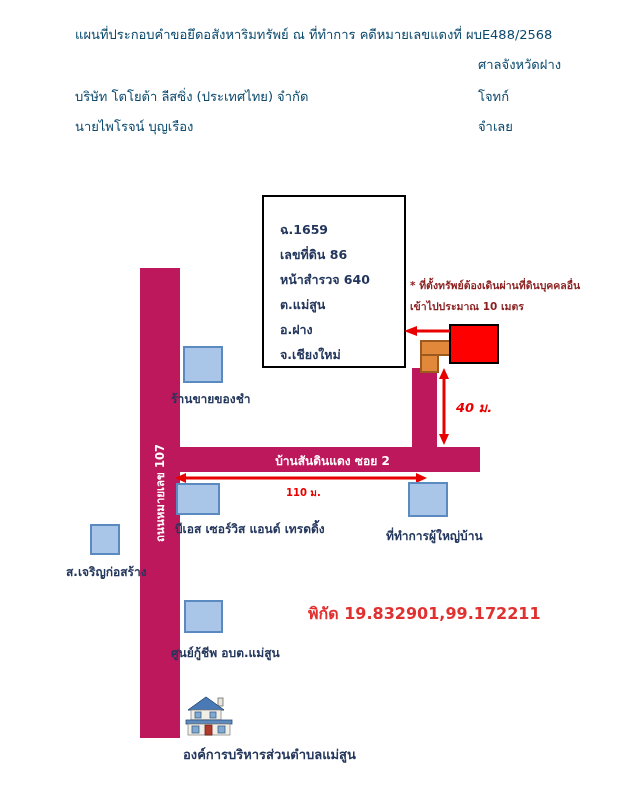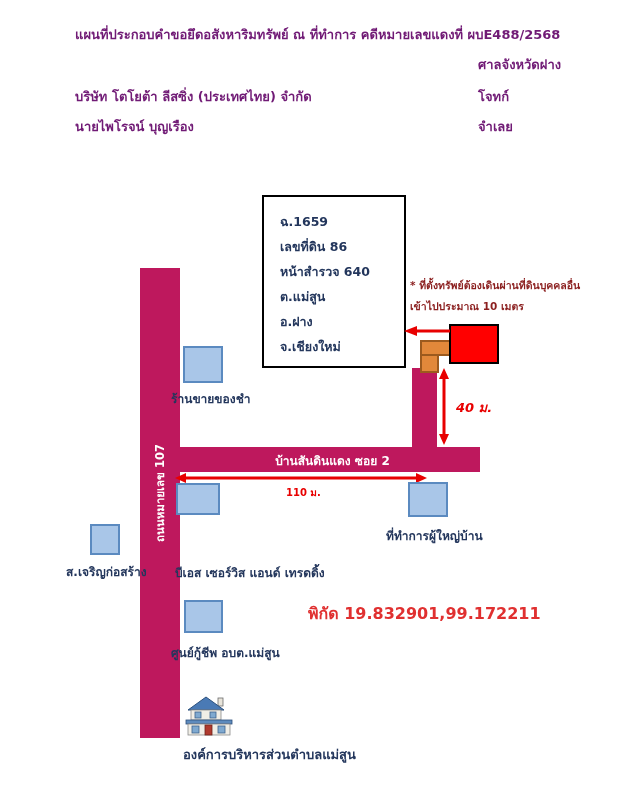--- a/index.html
+++ b/index.html
@@ -5,29 +5,29 @@
   * { box-sizing: border-box; margin: 0; padding: 0; }
   html, body { background: #ffffff; }
   body {
     width: 618px; height: 800px;
     position: relative;
     font-family: "DejaVu Sans", sans-serif;
     color: #23365c;
     overflow: hidden;
   }
   .abs { position: absolute; }
-  .doc-text { font-size: 13px; font-weight: bold; color: #701a75; white-space: nowrap; }
+  .doc-text { font-size: 13px; font-weight: normal; color: #0c4a6e; white-space: nowrap; }
   .title { font-size: 13px; }
   .label { font-size: 12px; font-weight: bold; color: #23365c; white-space: nowrap; }
   .road { background: #be185d; text-align: center; }
   .road-text { color: #ffffff; font-size: 12px; font-weight: bold; white-space: nowrap; }
   .bluebox { background: #a9c6e8; border: 2px solid #5b8ac0; }
   .parcel-box {
     border: 2px solid #000000;
-    padding: 12px 0 0 16px;
+    padding: 20px 0 0 16px;
   }
   .parcel-box div { font-size: 12.5px; font-weight: bold; line-height: 25px; white-space: nowrap; }
   .note { color: #8b1f1f; font-size: 10.5px; font-weight: bold; white-space: nowrap; }
   .red-label { color: #e80000; font-weight: bold; white-space: nowrap; }
   .orange-block { background: #e2883a; border: 2px solid #9c5a1e; }
   .vroad-label-wrap {
     display: flex; align-items: center; justify-content: center;
   }
   .vroad-label-wrap span {
     transform: rotate(-90deg);
@@ -93,21 +93,21 @@
   <line x1="9" y1="7" x2="243" y2="7" stroke="#e80000" stroke-width="3"></line>
   <polygon points="0,7 11,2 11,12" fill="#e80000"></polygon>
   <polygon points="252,7 241,2 241,12" fill="#e80000"></polygon>
 </svg>
 <div class="abs red-label" style="left:286px; top:485px; font-size:10px;">110 ม.</div>
 
 <div class="abs bluebox" style="left:183px; top:346px; width:40px; height:37px;"></div>
 <div class="abs label" style="left:171px; top:389px;">ร้านขายของชำ</div>
 
 <div class="abs bluebox" style="left:176px; top:483px; width:44px; height:32px;"></div>
-<div class="abs label" style="left:175px; top:519px;margin-top:44px;">บีเอส เซอร์วิส แอนด์ เทรดดิ้ง</div>
+<div class="abs label" style="left:175px; top:519px;">บีเอส เซอร์วิส แอนด์ เทรดดิ้ง</div>
 
 <div class="abs bluebox" style="left:408px; top:482px; width:40px; height:35px;"></div>
 <div class="abs label" style="left:386px; top:526px;">ที่ทำการผู้ใหญ่บ้าน</div>
 
 <div class="abs bluebox" style="left:90px; top:524px; width:30px; height:31px;"></div>
 <div class="abs label" style="left:66px; top:562px;">ส.เจริญก่อสร้าง</div>
 
 <div class="abs bluebox" style="left:184px; top:600px; width:39px; height:33px;"></div>
 <div class="abs label" style="left:171px; top:643px;">ศูนย์กู้ชีพ อบต.แม่สูน</div>
 

